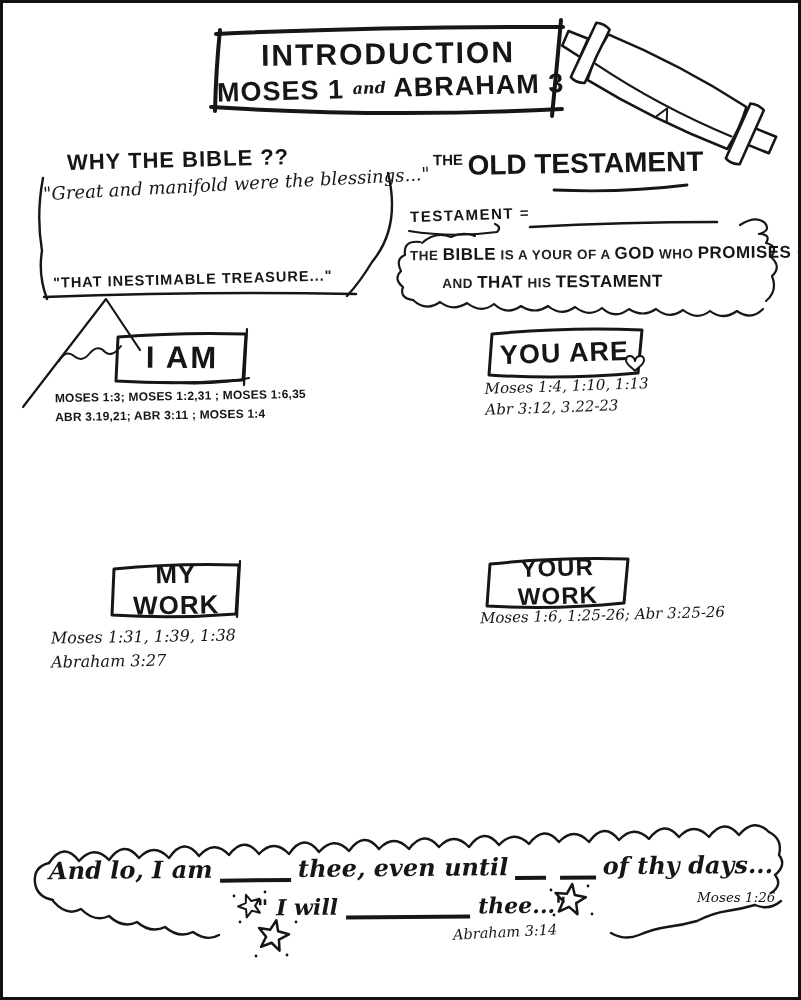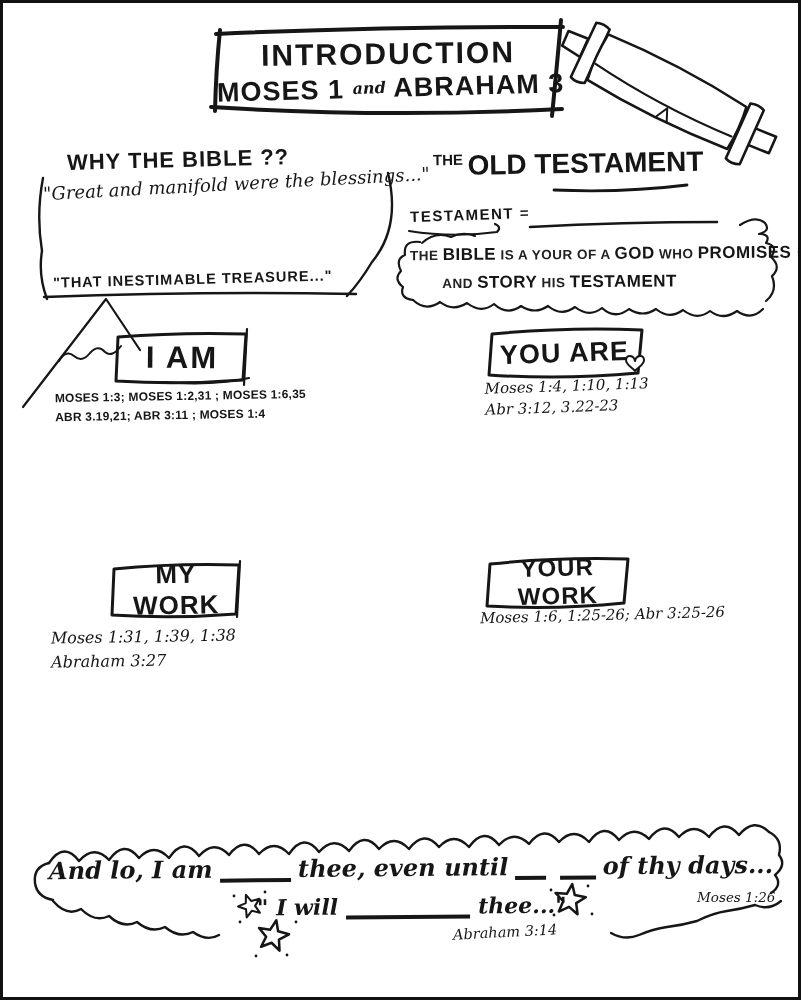--- a/index.html
+++ b/index.html
@@ -156,21 +156,21 @@
   <div class="abs marker quote2 nowrap">"THAT INESTIMABLE TREASURE..."</div>
 
   <div class="abs marker ot-head nowrap"><span class="ot-the">THE</span> <span class="ot-main">OLD TESTAMENT</span></div>
   <div class="abs marker testament nowrap">TESTAMENT =</div>
 
   <div class="abs marker bubble">
     <div class="nowrap">
       <span class="r">THE </span><span class="b">BIBLE</span><span class="r"> IS A YOUR OF A </span><span class="b">GOD</span><span class="r"> WHO </span><span class="b">PROMISES ·</span>
     </div>
     <div class="nowrap bubble-l2">
-      <span class="r">AND </span><span class="b">STORY</span><span class="r"> HIS </span><span class="b">TESTAMENT</span>
+      <span class="r">AND </span><span class="b">THAT</span><span class="r"> HIS </span><span class="b">TESTAMENT</span>
     </div>
   </div>
 
   <div class="abs marker center iam-label">I AM</div>
   <div class="abs marker iam-refs">
     <div class="nowrap">MOSES 1:3; MOSES 1:2,31 ; MOSES 1:6,35</div>
     <div class="nowrap">ABR 3.19,21; ABR 3:11 ; MOSES 1:4</div>
   </div>
 
   <div class="abs marker center youare-label">YOU ARE</div>

